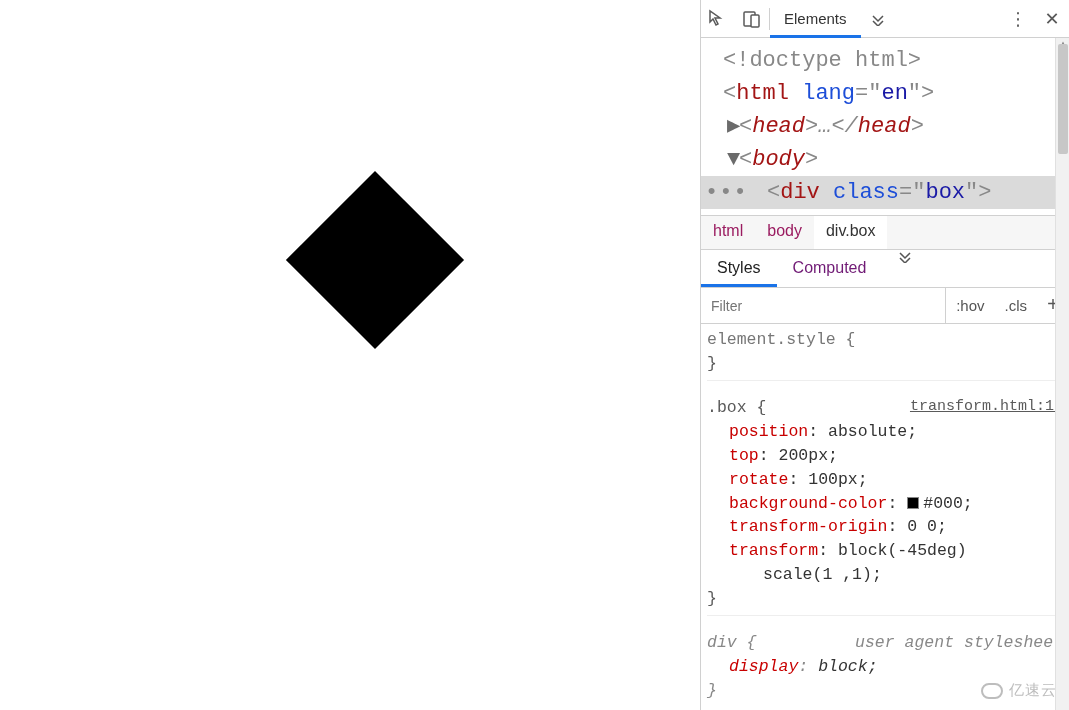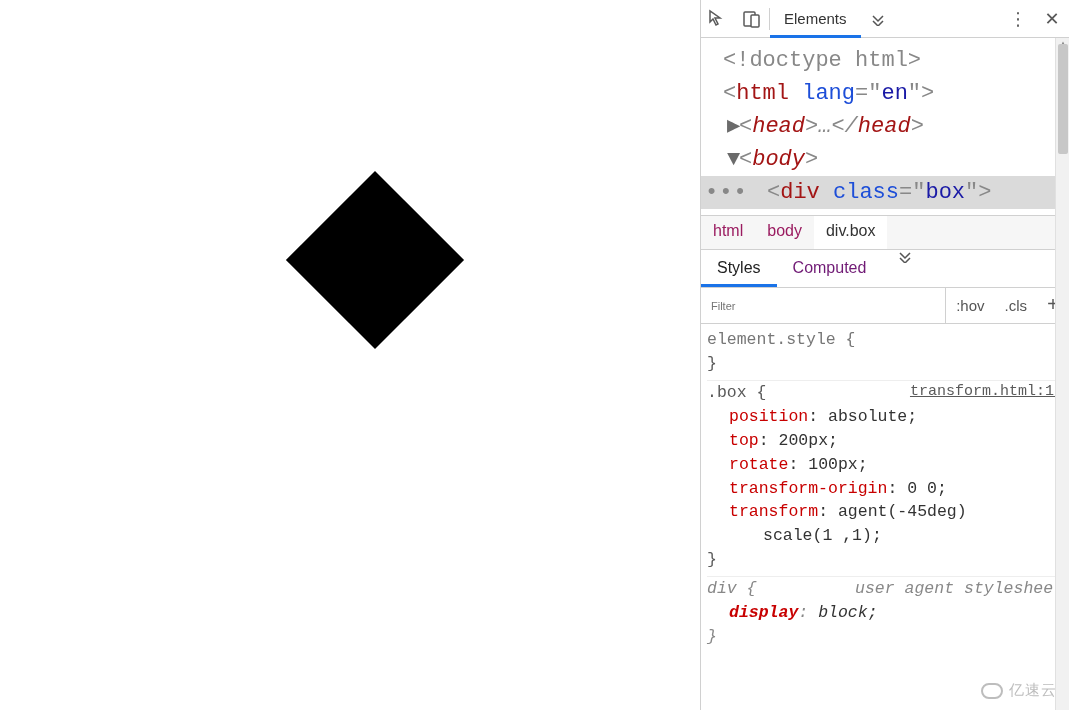--- a/index.html
+++ b/index.html
@@ -137,54 +137,54 @@
   
   .filter-row {
     display: flex; align-items: center;
     height: 36px;
     border-bottom: 1px solid #d0d0d0;
     font-family: Consolas, "Courier New", monospace;
     font-size: 15px;
   }
   .filter-row input {
     flex: 1; border: none; outline: none;
-    padding: 0 10px; font-size: 11px;
+    padding: 0 10px; font-size: 14px;
     font-family: "Segoe UI", Arial, sans-serif;
     color: #333; background: transparent;
     border-right: 1px solid #d0d0d0;
     height: 100%;
   }
   .filter-row .tog { padding: 0 10px; color: #555; font-family: Liberation Sans, sans-serif; }
   .filter-row .plus { padding: 0 10px; color: #555; font-size: 20px; }
 
   
   .rules {
     font-family: Consolas, "Courier New", monospace;
     font-size: 16.5px;
     line-height: 1.45;
     padding: 4px 6px 8px 6px;
     flex: 1;
     overflow: hidden;
     position: relative;
   }
-  .rule-block { margin-bottom: 0; border-bottom: 1px solid #eee; padding-bottom: 4px;}
+  .rule-block { margin-bottom: 15px; border-bottom: 1px solid #eee; padding-bottom: 4px;}
   .rule-head { display: flex; justify-content: space-between; }
   .rule-head.gray .sel, .rule-head.gray { color: #777; }
   .src { color: #5a5a5a; text-decoration: underline; font-size: 15px;}
   .sel { color: #5a5a5a; }
   .decl { padding-left: 22px; }
   .prop { color: #c80000; }
   .val  { color: #333; }
   .swatch {
     display: inline-block; width: 12px; height: 12px;
     background: #000; border: 1px solid #888;
     vertical-align: -1px; margin-right: 4px;
   }
   .ua { font-style: italic; color: #888; }
-  .ua .prop { color: #c80000; font-style: italic; font-weight: bold; }
+  .ua .prop { color: #c80000; font-style: italic; }
   .ua .sel { font-style: italic; color: #888; }
 
   
   .scroll-strip {
     position: absolute;
     right: 0; top: 38px; bottom: 0;
     width: 14px;
     background: #f1f1f1;
     border-left: 1px solid #e0e0e0;
   }
@@ -301,22 +301,23 @@
     </div>
 
     <div class="rule-block">
       <div class="rule-head">
         <span class="sel">.box {</span>
         <span class="src">transform.html:13</span>
       </div>
       <div class="decl"><span class="prop">position</span>: <span class="val">absolute;</span></div>
       <div class="decl"><span class="prop">top</span>: <span class="val">200px;</span></div>
       <div class="decl"><span class="prop">rotate</span>: <span class="val">100px;</span></div>
+      <div class="decl"><span class="prop">background-color</span>: <span class="swatch"></span><span class="val">#000;</span></div>
       <div class="decl"><span class="prop">transform-origin</span>: <span class="val">0 0;</span></div>
-      <div class="decl"><span class="prop">transform</span>: <span class="val">agent(-45deg)</span></div>
+      <div class="decl"><span class="prop">transform</span>: <span class="val">block(-45deg)</span></div>
       <div class="decl" style="padding-left:56px;"><span class="val">scale(1 ,1);</span></div>
       <div class="sel">}</div>
     </div>
 
     <div class="rule-block ua" style="border-bottom:none;">
       <div class="rule-head">
         <span class="sel">div {</span>
         <span class="ua">user agent stylesheet</span>
       </div>
       <div class="decl"><span class="prop">display</span>: <span class="val" style="font-style:italic;">block;</span></div>

